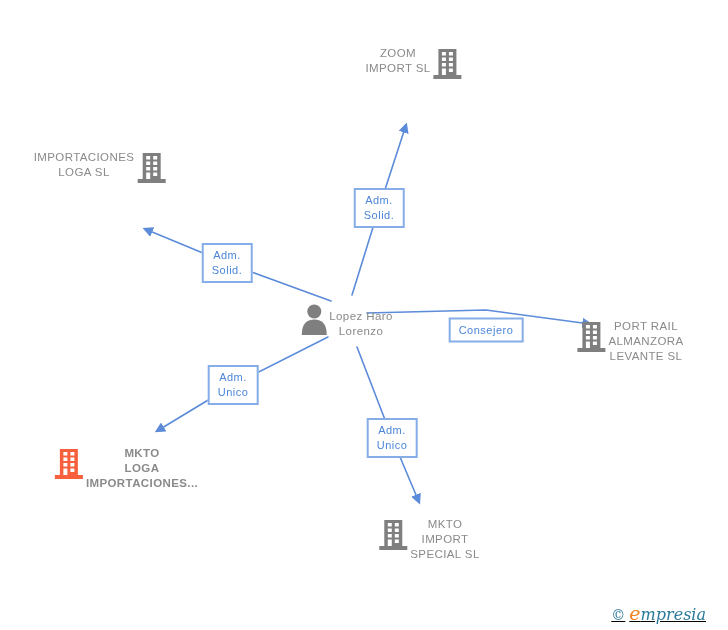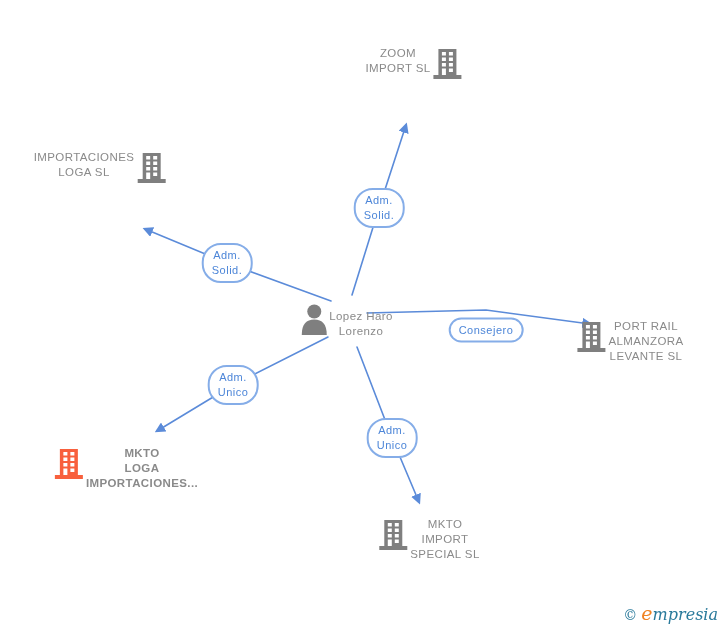--- a/index.html
+++ b/index.html
@@ -20,28 +20,28 @@
   .node{position:absolute; display:flex; flex-direction:row; align-items:center; z-index:2; transform:translateX(-50%); cursor:pointer;}
   .node .lbl{font-size:11.5px; line-height:15px; letter-spacing:.4px; color:var(--node-text); text-align:center; white-space:nowrap;}
   .node.bold .lbl{font-weight:bold;}
   .node .txt-above{margin-bottom:10px;}
   .node .txt-below{margin-top:6px;}
   .icon-gray{color:var(--icon-gray);}
   .icon-orange{color:var(--icon-highlight);}
 
   .edge-label{
     position:absolute; transform:translate(-50%,-50%); z-index:3;
-    background:#fff; border:2px solid var(--label-border); border-radius:19px;
+    background:#fff; border:2px solid var(--label-border); border-radius:0;
     padding:3px 8px; text-align:center; white-space:nowrap;
     font-size:11px; line-height:15px; letter-spacing:.5px; color:var(--label-text);
     cursor:pointer;
   }
 
-  .logo{position:absolute; right:10px; bottom:6px; z-index:2;
-    font-family:"DejaVu Serif", serif; font-style:italic; white-space:nowrap;}
+  .logo{position:absolute; right:22px; bottom:6px; z-index:2;
+    font-family:"DejaVu Serif", serif; font-style:italic; white-space:nowrap;text-decoration:underline;}
   .logo .cp{color:var(--brand-teal); font-size:14px; margin-right:4px;}
   .logo .e{color:var(--brand-orange); font-size:19px;}
   .logo .rest{color:var(--brand-teal); font-size:16px;}
 </style>
 </head>
 <body>
 
 <div id="canvas">
 
   <svg class="edges" width="728" height="630">

